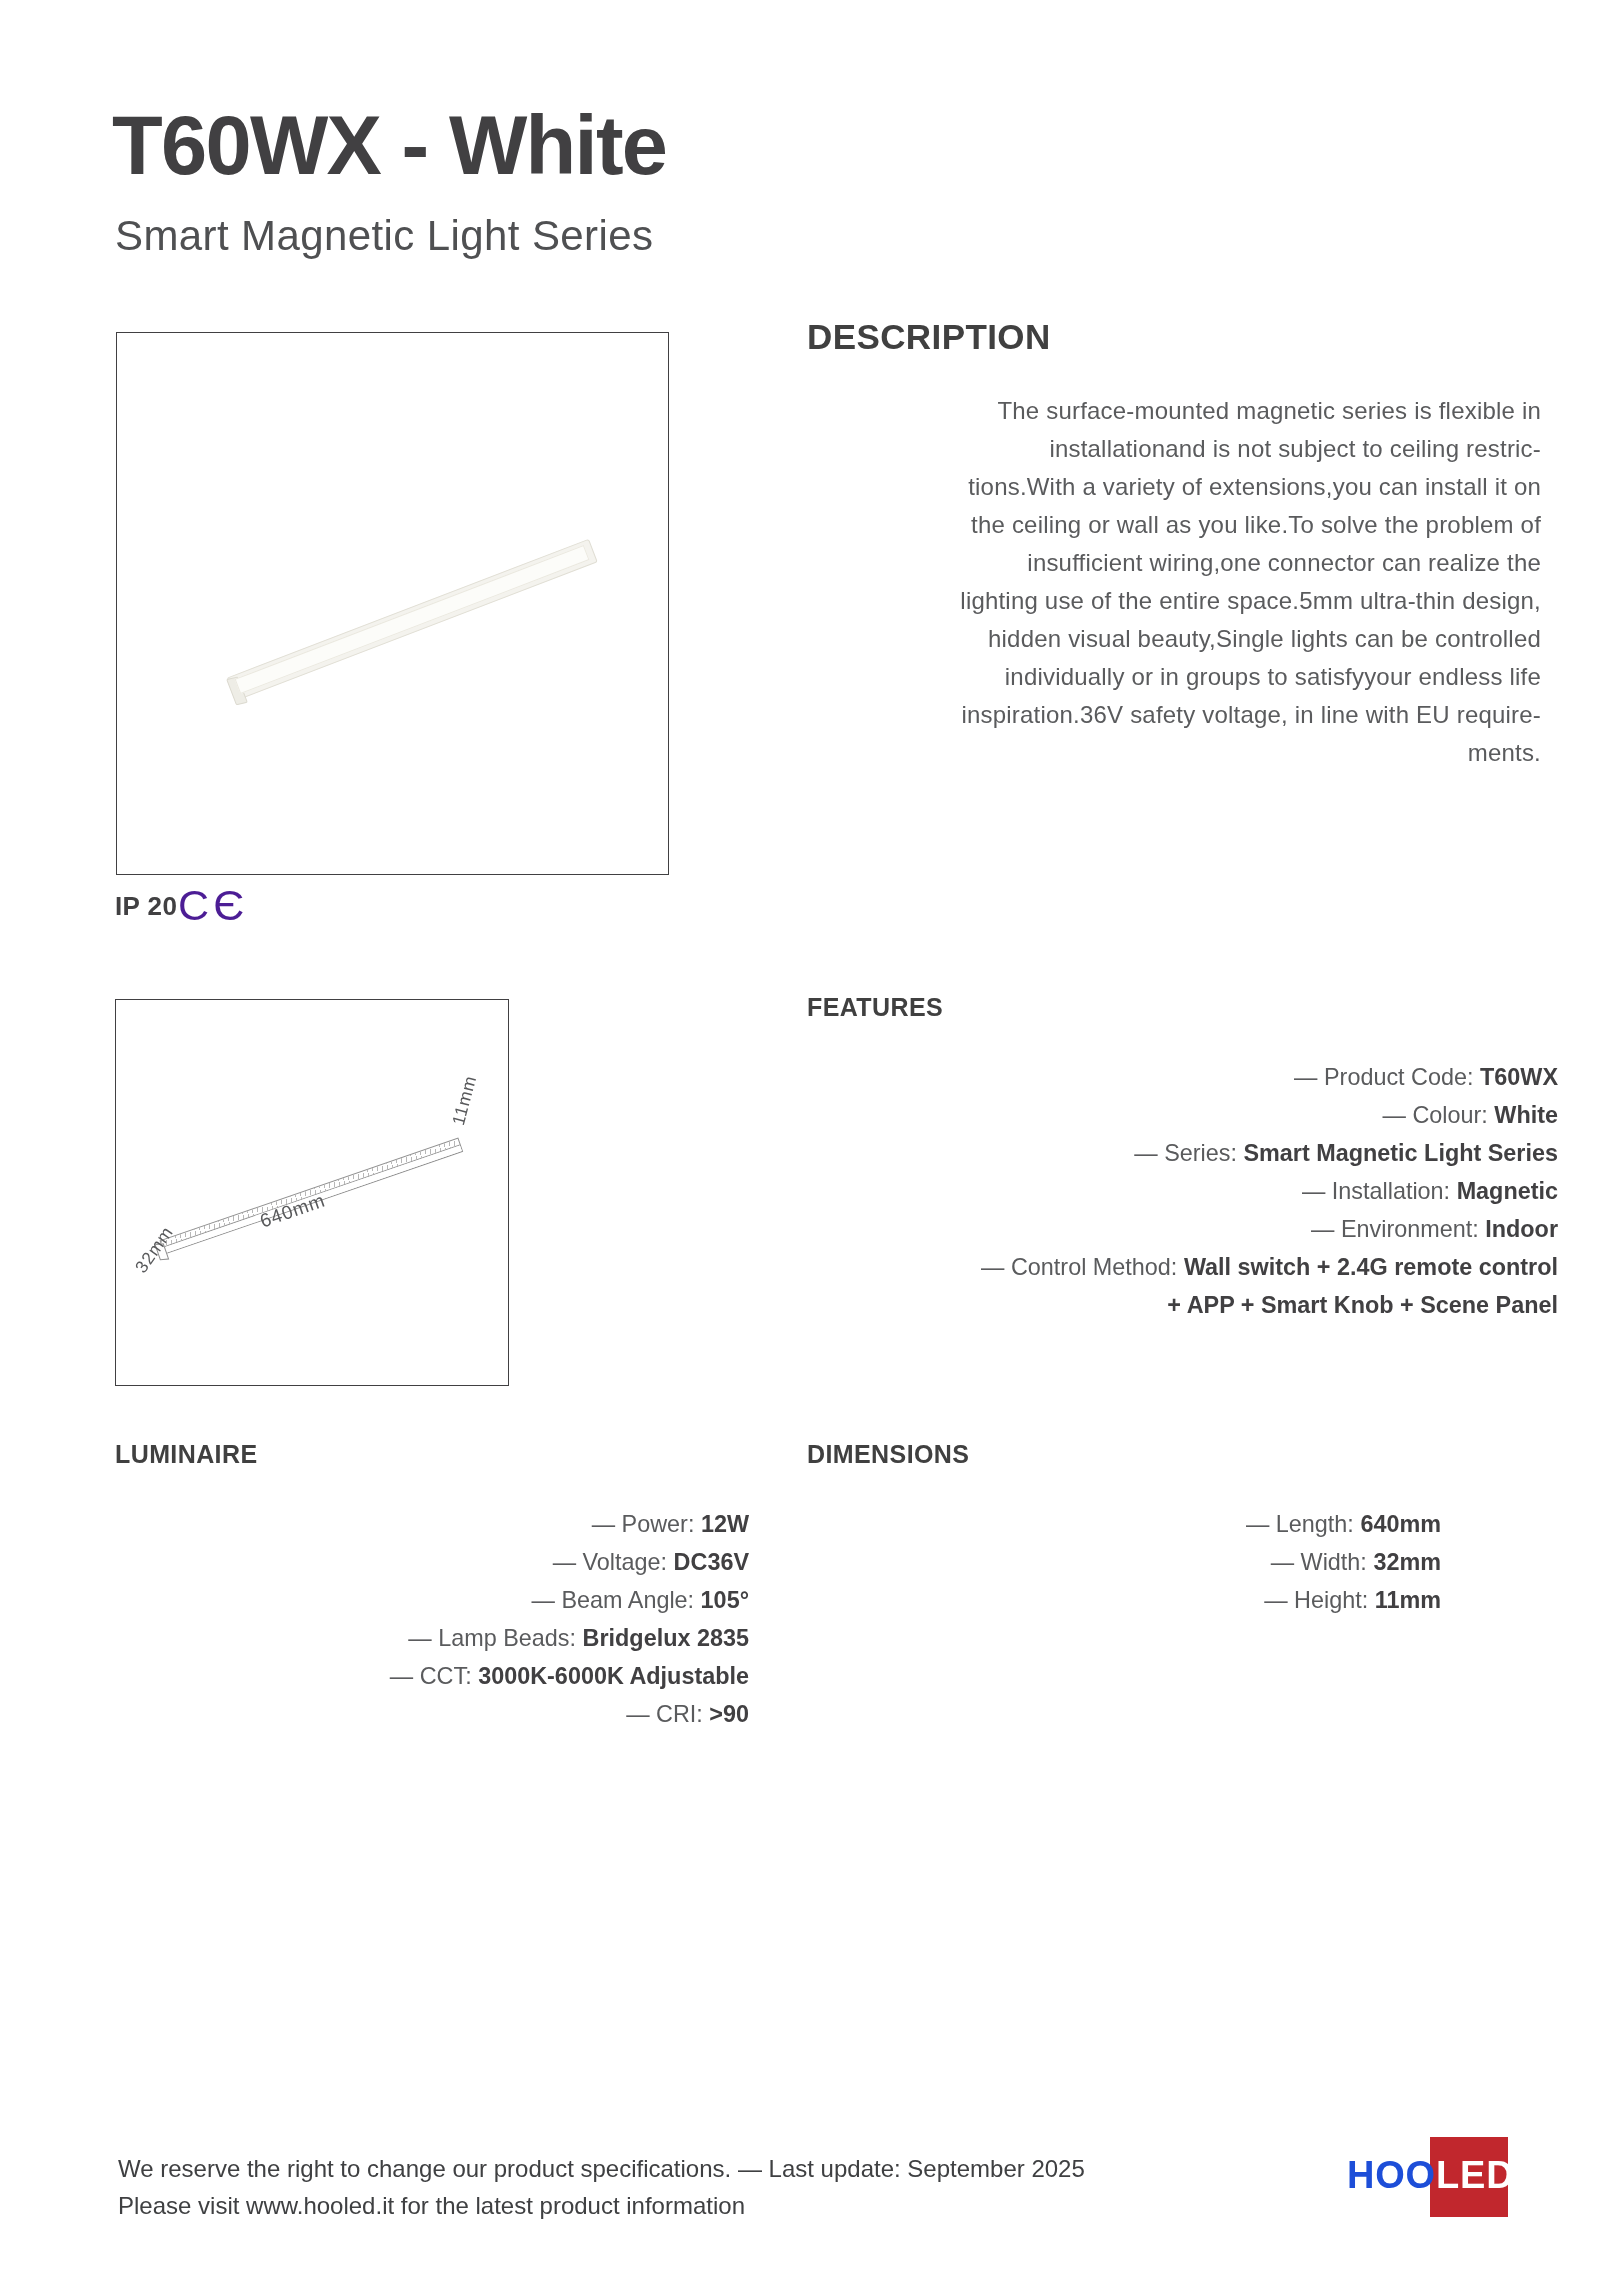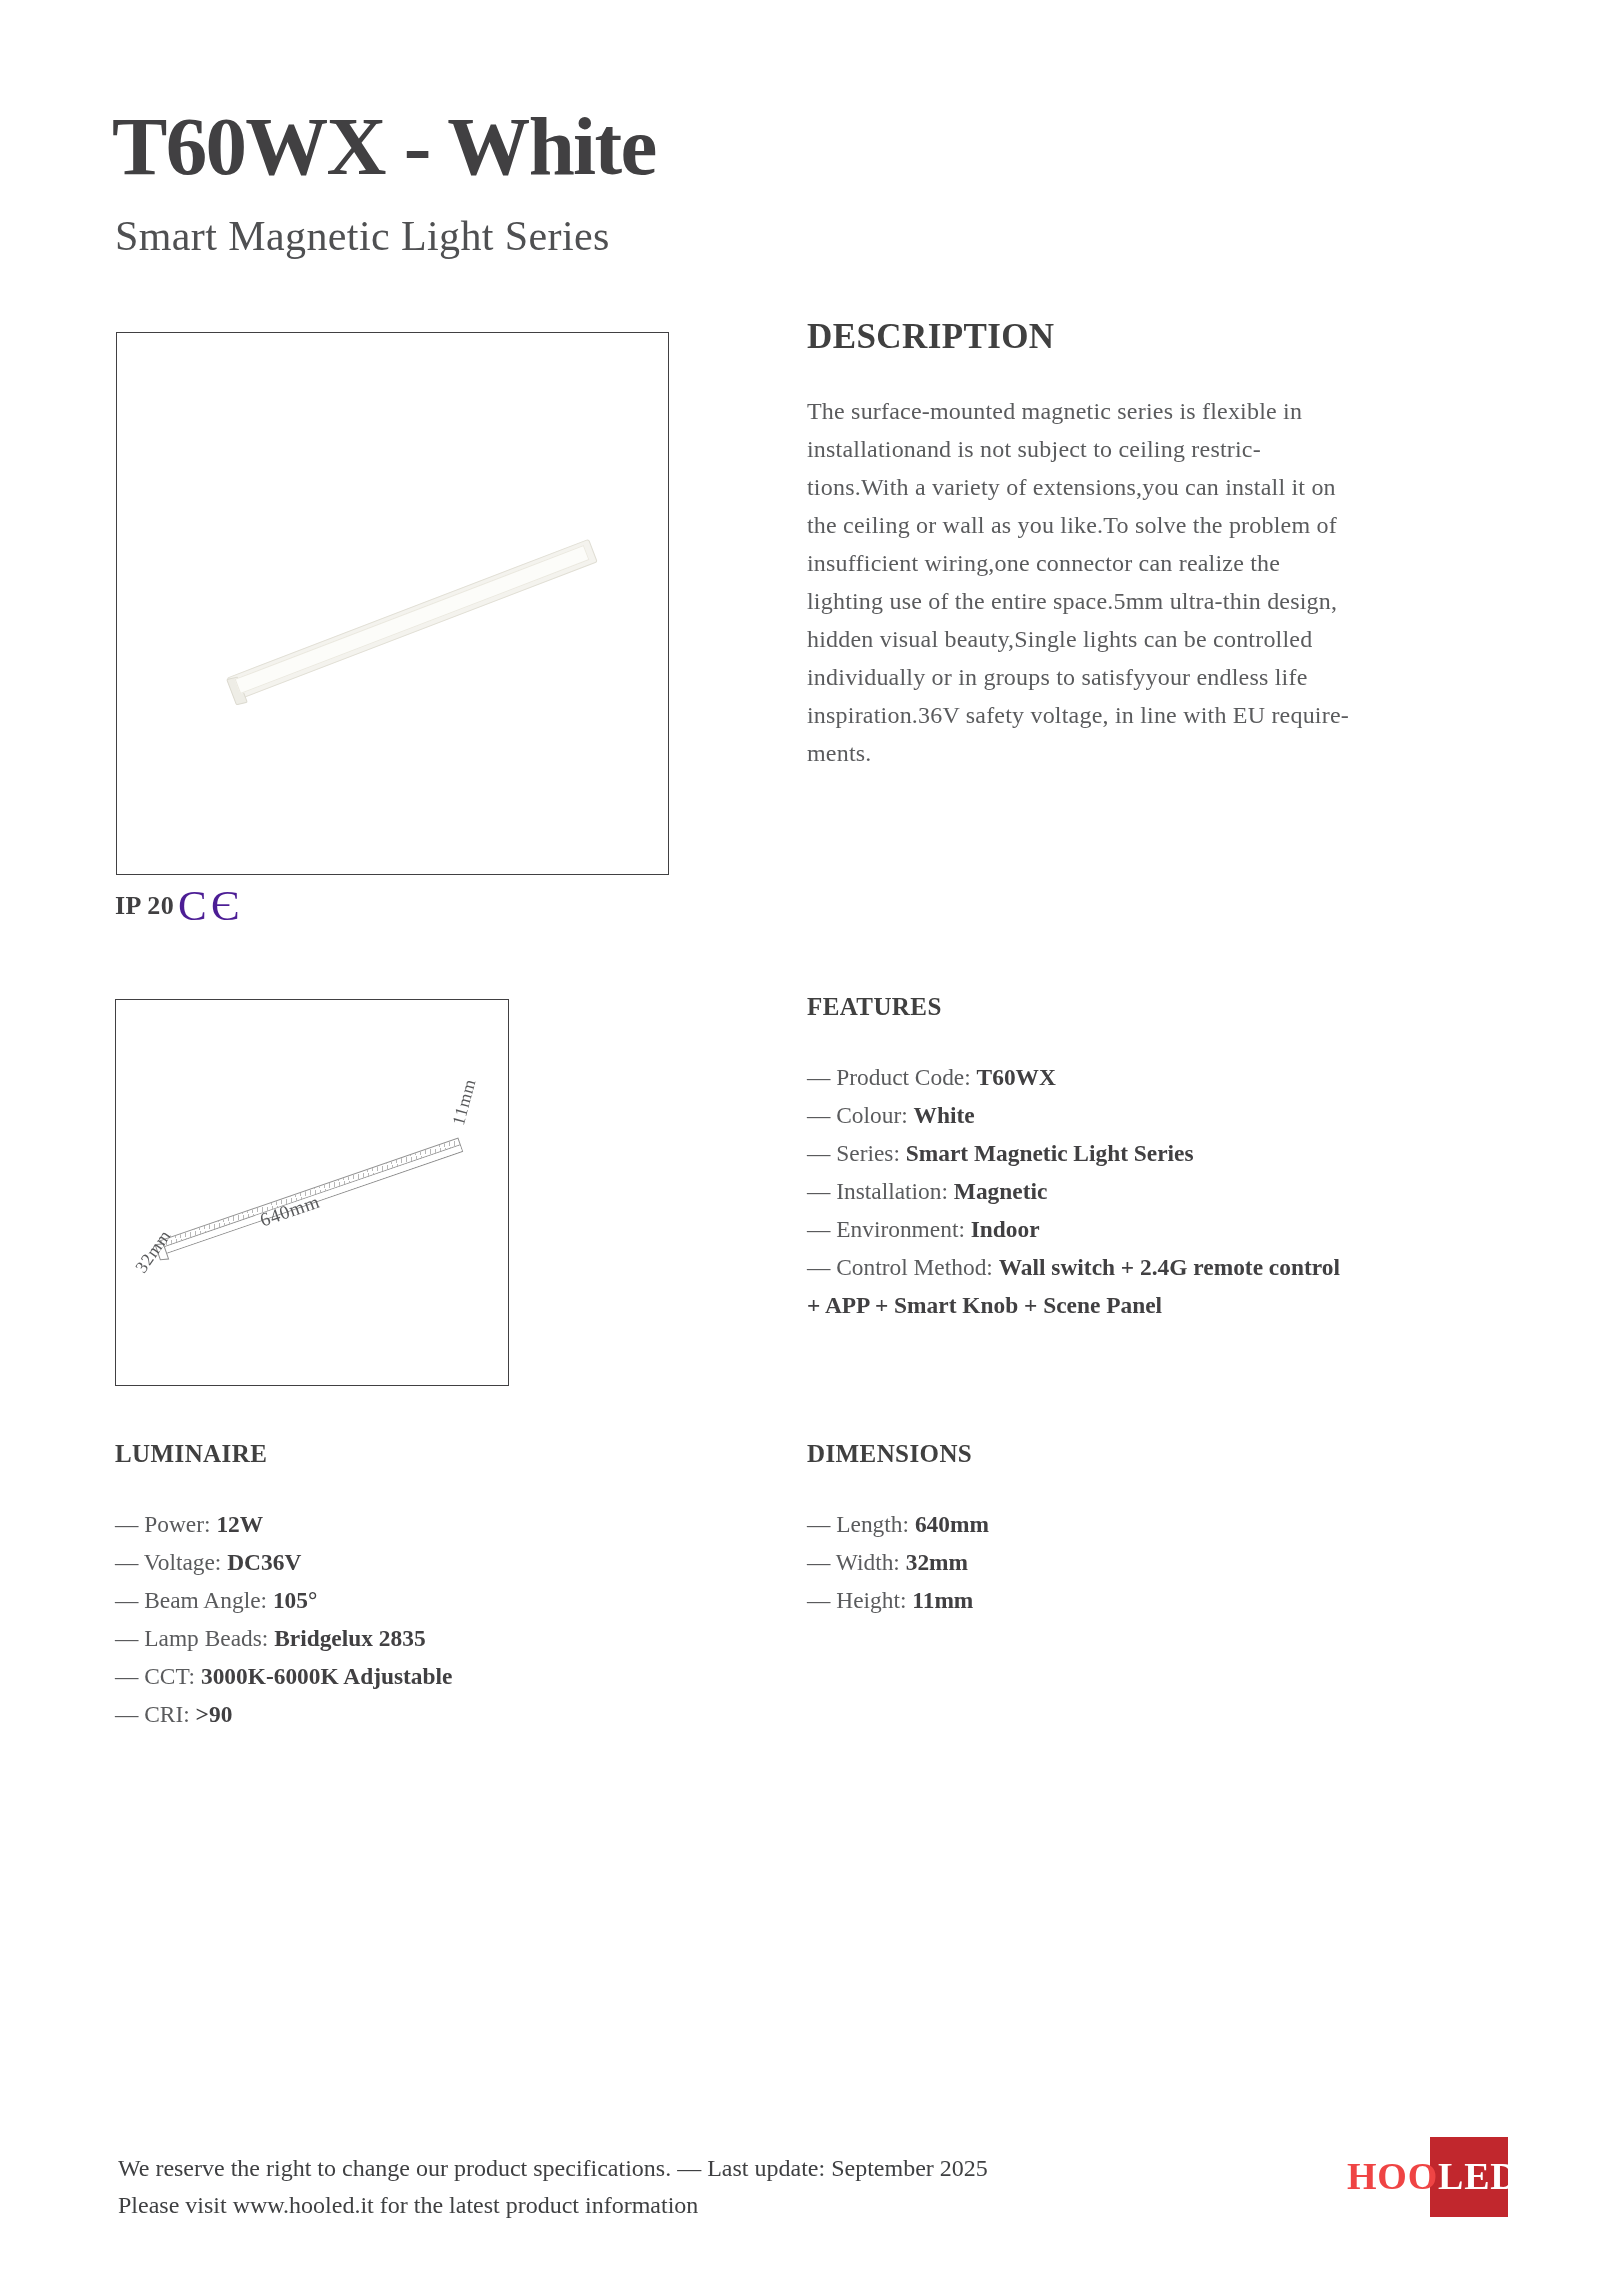--- a/index.html
+++ b/index.html
@@ -1,23 +1,24 @@
 <!DOCTYPE html>
 <html style="font-size:13.3px"><head>
 <meta charset="utf-8">
 <style>
   html,body{margin:0;padding:0;background:#fff;}
   .page{
     position:relative;
     width:1623px;
     height:2295px;
     background:#ffffff;
-    font-family:Liberation Serif, serif;
+    font-family:Liberation Sans, sans-serif;
     color:#414042;
     overflow:hidden;
+    text-align:right;
   }
   
   .title{
     position:absolute; left:112px; top:98px;
     font-size:83px; font-weight:700; letter-spacing:-1.7px;
     color:#414042; white-space:nowrap;
   }
   .subtitle{
     position:absolute; left:115px; top:212px;
     font-size:42px; font-weight:400; letter-spacing:0.4px;
@@ -209,17 +210,17 @@
       <div class="spec-item"><span class="lbl"><span>—</span> <span>Width:</span></span> <span class="val">32mm</span></div>
 
       <div class="spec-item"><span class="lbl"><span>—</span> <span>Height:</span></span> <span class="val">11mm</span></div>
     </div>
 
   <div class="footer-line footer-line1">We reserve the right to change our product specifications. — Last update: September 2025</div>
   <div class="footer-line footer-line2">Please visit www.hooled.it for the latest product information</div>
 
   <div class="logo">
     <div class="box" style="background: rgb(193, 39, 45);"></div>
-    <div class="txt"><span class="hoo" style="color: #ef4444;">HOO</span><span class="led">LED</span></div>
+    <div class="txt"><span class="hoo" style="color: #1d4ed8;">HOO</span><span class="led">LED</span></div>
   </div>
 
 </div>
 
 
 </body></html>

